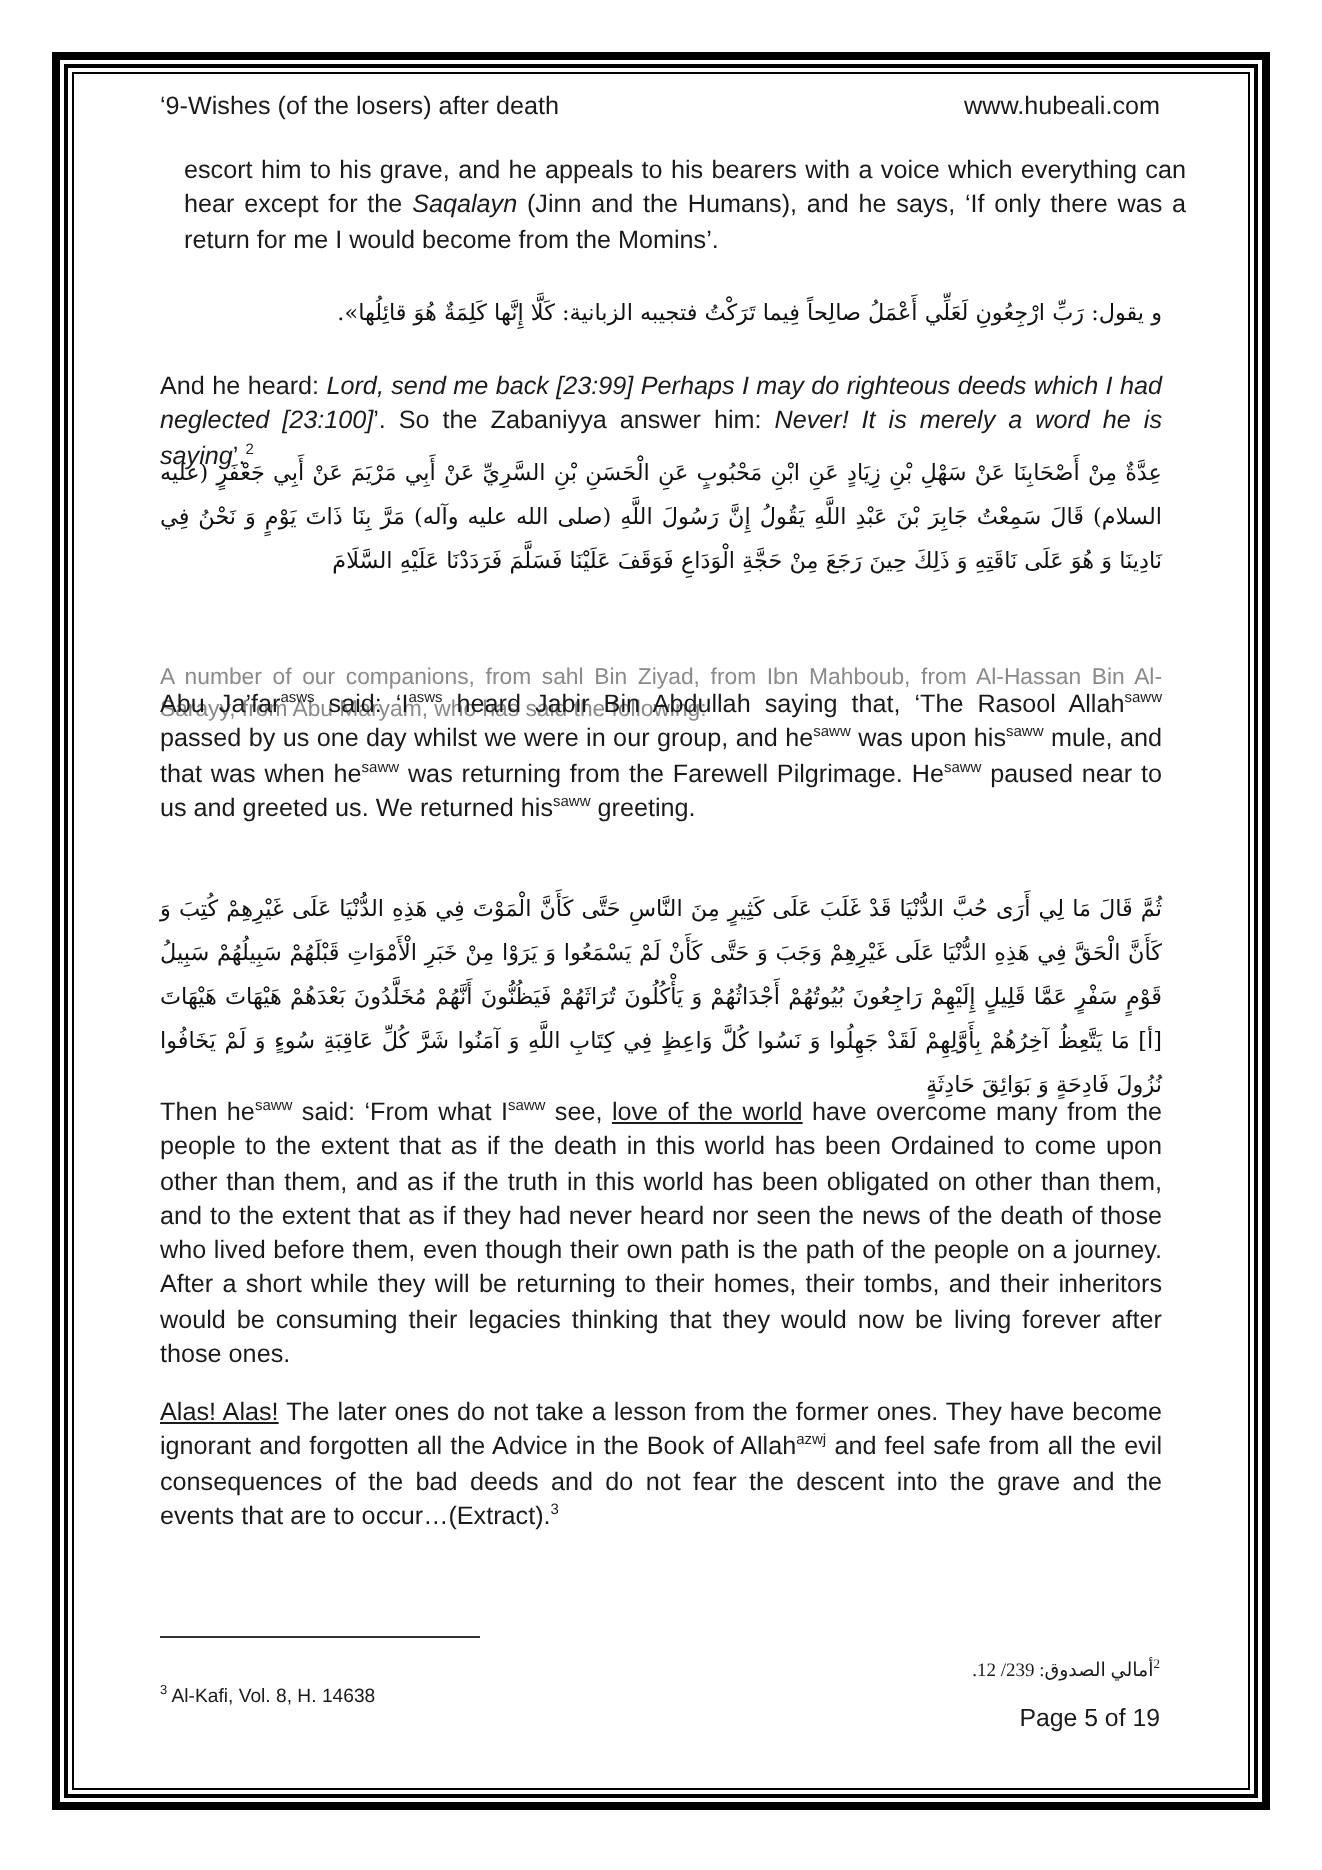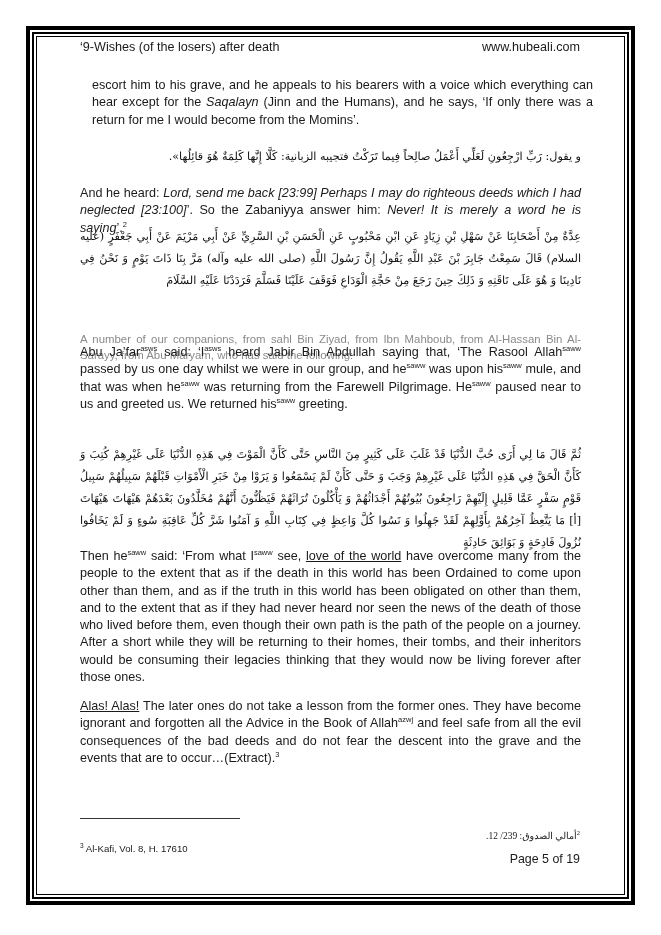--- a/index.html
+++ b/index.html
@@ -7,21 +7,21 @@
          font-family: "Liberation Sans", "DejaVu Sans", sans-serif; color: #1a1a1a; }
 
   .frame-outer { position: absolute; left: 26px; top: 26px; width: 609px; height: 879px;
                  border: 4px solid #000; box-sizing: border-box; }
   .frame-mid   { position: absolute; left: 32px; top: 32px; width: 597px; height: 867px;
                  border: 2px solid #000; box-sizing: border-box; }
   .frame-inner { position: absolute; left: 36px; top: 36px; width: 589px; height: 859px;
                  border: 1px solid #000; box-sizing: border-box; }
 
   .header { position: absolute; left: 80px; right: 81px; top: 40px; height: 20px;
-            font-size: 12.6px; display: flex; justify-content: space-between; align-items: flex-start; }
+            font-size: 12.6px; display: flex; justify-content: space-between; align-items: flex-end; }
 
   .para { position: absolute; left: 80px; width: 501px; font-size: 12.6px; line-height: 17.3px;
           text-align: justify; text-align-last: left; }
   .para sup { font-size: 7.5px; line-height: 0; vertical-align: super; }
   .para .bi { font-weight: normal; font-style: italic; }
   .para .u { text-decoration: underline; }
 
   .arabic { position: absolute; left: 80px; width: 501px; direction: rtl; text-align: justify;
             text-align-last: right; font-family: "DejaVu Serif", serif; font-size: 11.2px;
             line-height: 22px; color: #111; }
@@ -65,15 +65,15 @@
 <div class="arabic" style="top:444px;">ثُمَّ قَالَ مَا لِي أَرَى حُبَّ الدُّنْيَا قَدْ غَلَبَ عَلَى كَثِيرٍ مِنَ النَّاسِ حَتَّى كَأَنَّ الْمَوْتَ فِي هَذِهِ الدُّنْيَا عَلَى غَيْرِهِمْ كُتِبَ وَ كَأَنَّ الْحَقَّ فِي هَذِهِ الدُّنْيَا عَلَى غَيْرِهِمْ وَجَبَ وَ حَتَّى كَأَنْ لَمْ يَسْمَعُوا وَ يَرَوْا مِنْ خَبَرِ الْأَمْوَاتِ قَبْلَهُمْ سَبِيلُهُمْ سَبِيلُ قَوْمٍ سَفْرٍ عَمَّا قَلِيلٍ إِلَيْهِمْ رَاجِعُونَ بُيُوتُهُمْ أَجْدَاثُهُمْ وَ يَأْكُلُونَ تُرَاثَهُمْ فَيَظُنُّونَ أَنَّهُمْ مُخَلَّدُونَ بَعْدَهُمْ هَيْهَاتَ هَيْهَاتَ [أ] مَا يَتَّعِظُ آخِرُهُمْ بِأَوَّلِهِمْ لَقَدْ جَهِلُوا وَ نَسُوا كُلَّ وَاعِظٍ فِي كِتَابِ اللَّهِ وَ آمَنُوا شَرَّ كُلِّ عَاقِبَةِ سُوءٍ وَ لَمْ يَخَافُوا نُزُولَ فَادِحَةٍ وَ بَوَائِقَ حَادِثَةٍ</div>
 
 <div class="para" style="top:548px;"><span>Then he</span><sup>saww</sup><span> said: ‘From what I</span><sup>saww</sup><span> see, </span><span class="u">love of the world</span><span> have overcome many from the people to the extent that as if the death in this world has been Ordained to come upon other than them, and as if the truth in this world has been obligated on other than them, and to the extent that as if they had never heard nor seen the news of the death of those who lived before them, even though their own path is the path of the people on a journey. After a short while they will be returning to their homes, their tombs, and their inheritors would be consuming their legacies thinking that they would now be living forever after those ones.</span></div>
 
 <div class="para" style="top:698px;"><span class="u">Alas! Alas!</span><span> The later ones do not take a lesson from the former ones. They have become ignorant and forgotten all the Advice in the Book of Allah</span><sup>azwj</sup><span> and feel safe from all the evil consequences of the bad deeds and do not fear the descent into the grave and the events that are to occur…(Extract).</span><sup>3</sup></div>
 
 <div class="fn-rule"></div>
 
 <div class="fn2"><sup>2</sup><span>أمالي الصدوق: 239/ 12.</span></div>
 
-<div class="fn3"><sup>3</sup><span> Al-Kafi, Vol. 8, H. 17610</span></div>
+<div class="fn3"><sup>3</sup><span> Al-Kafi, Vol. 8, H. 14638</span></div>
 
 <div class="page-num">Page 5 of 19</div>
 
 </body></html>

